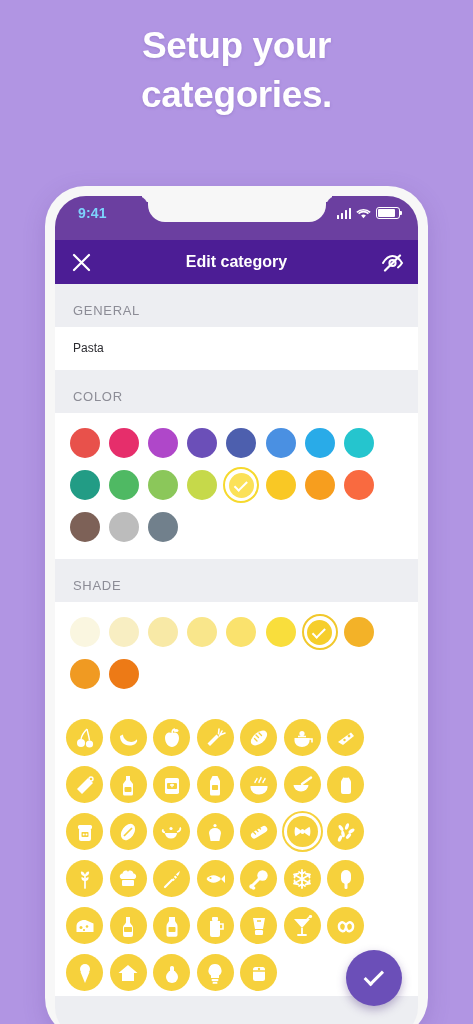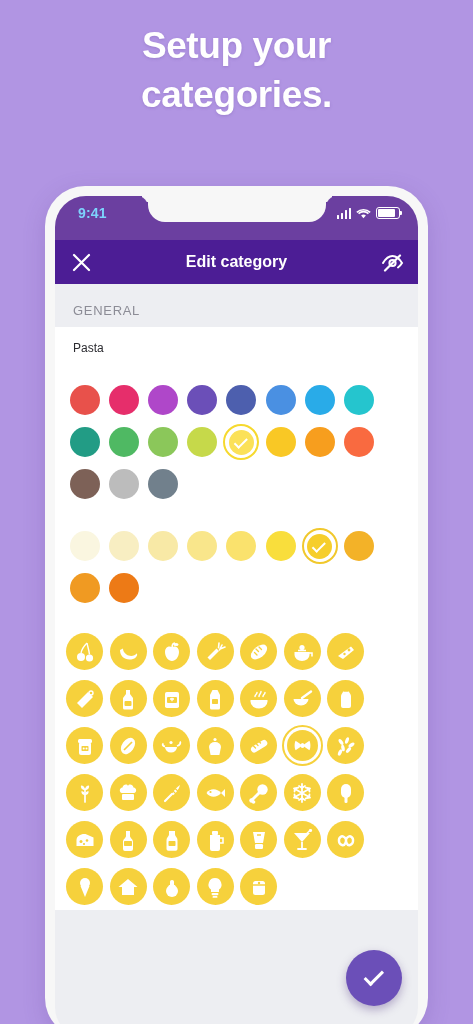--- a/index.html
+++ b/index.html
@@ -315,20 +315,21 @@
           <path d="M4 18.5 L19 3.5" stroke="#fff" stroke-width="2.2" stroke-linecap="round"></path>
         </svg>
       </div>
     </div>
 
     <div class="section-label">GENERAL</div>
     <div class="card">
       <div class="name-field" placeholder="Category name">Pasta</div>
     </div>
 
+    <div class="section-label">COLOR</div>
     <div class="card">
       <div class="swatch-grid color-grid">
           <div class="swatch-cell">
             <div class="swatch" style="background: rgb(232, 81, 75);"></div>
           </div>
           <div class="swatch-cell">
             <div class="swatch" style="background: rgb(230, 46, 107);"></div>
           </div>
           <div class="swatch-cell">
             <div class="swatch" style="background: rgb(175, 71, 201);"></div>
@@ -378,20 +379,21 @@
           </div>
           <div class="swatch-cell">
             <div class="swatch" style="background: rgb(188, 188, 188);"></div>
           </div>
           <div class="swatch-cell">
             <div class="swatch" style="background: rgb(113, 128, 140);"></div>
           </div>
         </div>
     </div>
 
+    <div class="section-label">SHADE</div>
     <div class="card">
       <div class="swatch-grid shade-grid">
           <div class="swatch-cell">
             <div class="swatch" style="background: rgb(250, 246, 224);"></div>
           </div>
           <div class="swatch-cell">
             <div class="swatch" style="background: rgb(248, 238, 194);"></div>
           </div>
           <div class="swatch-cell">
             <div class="swatch" style="background: rgb(248, 233, 166);"></div>

